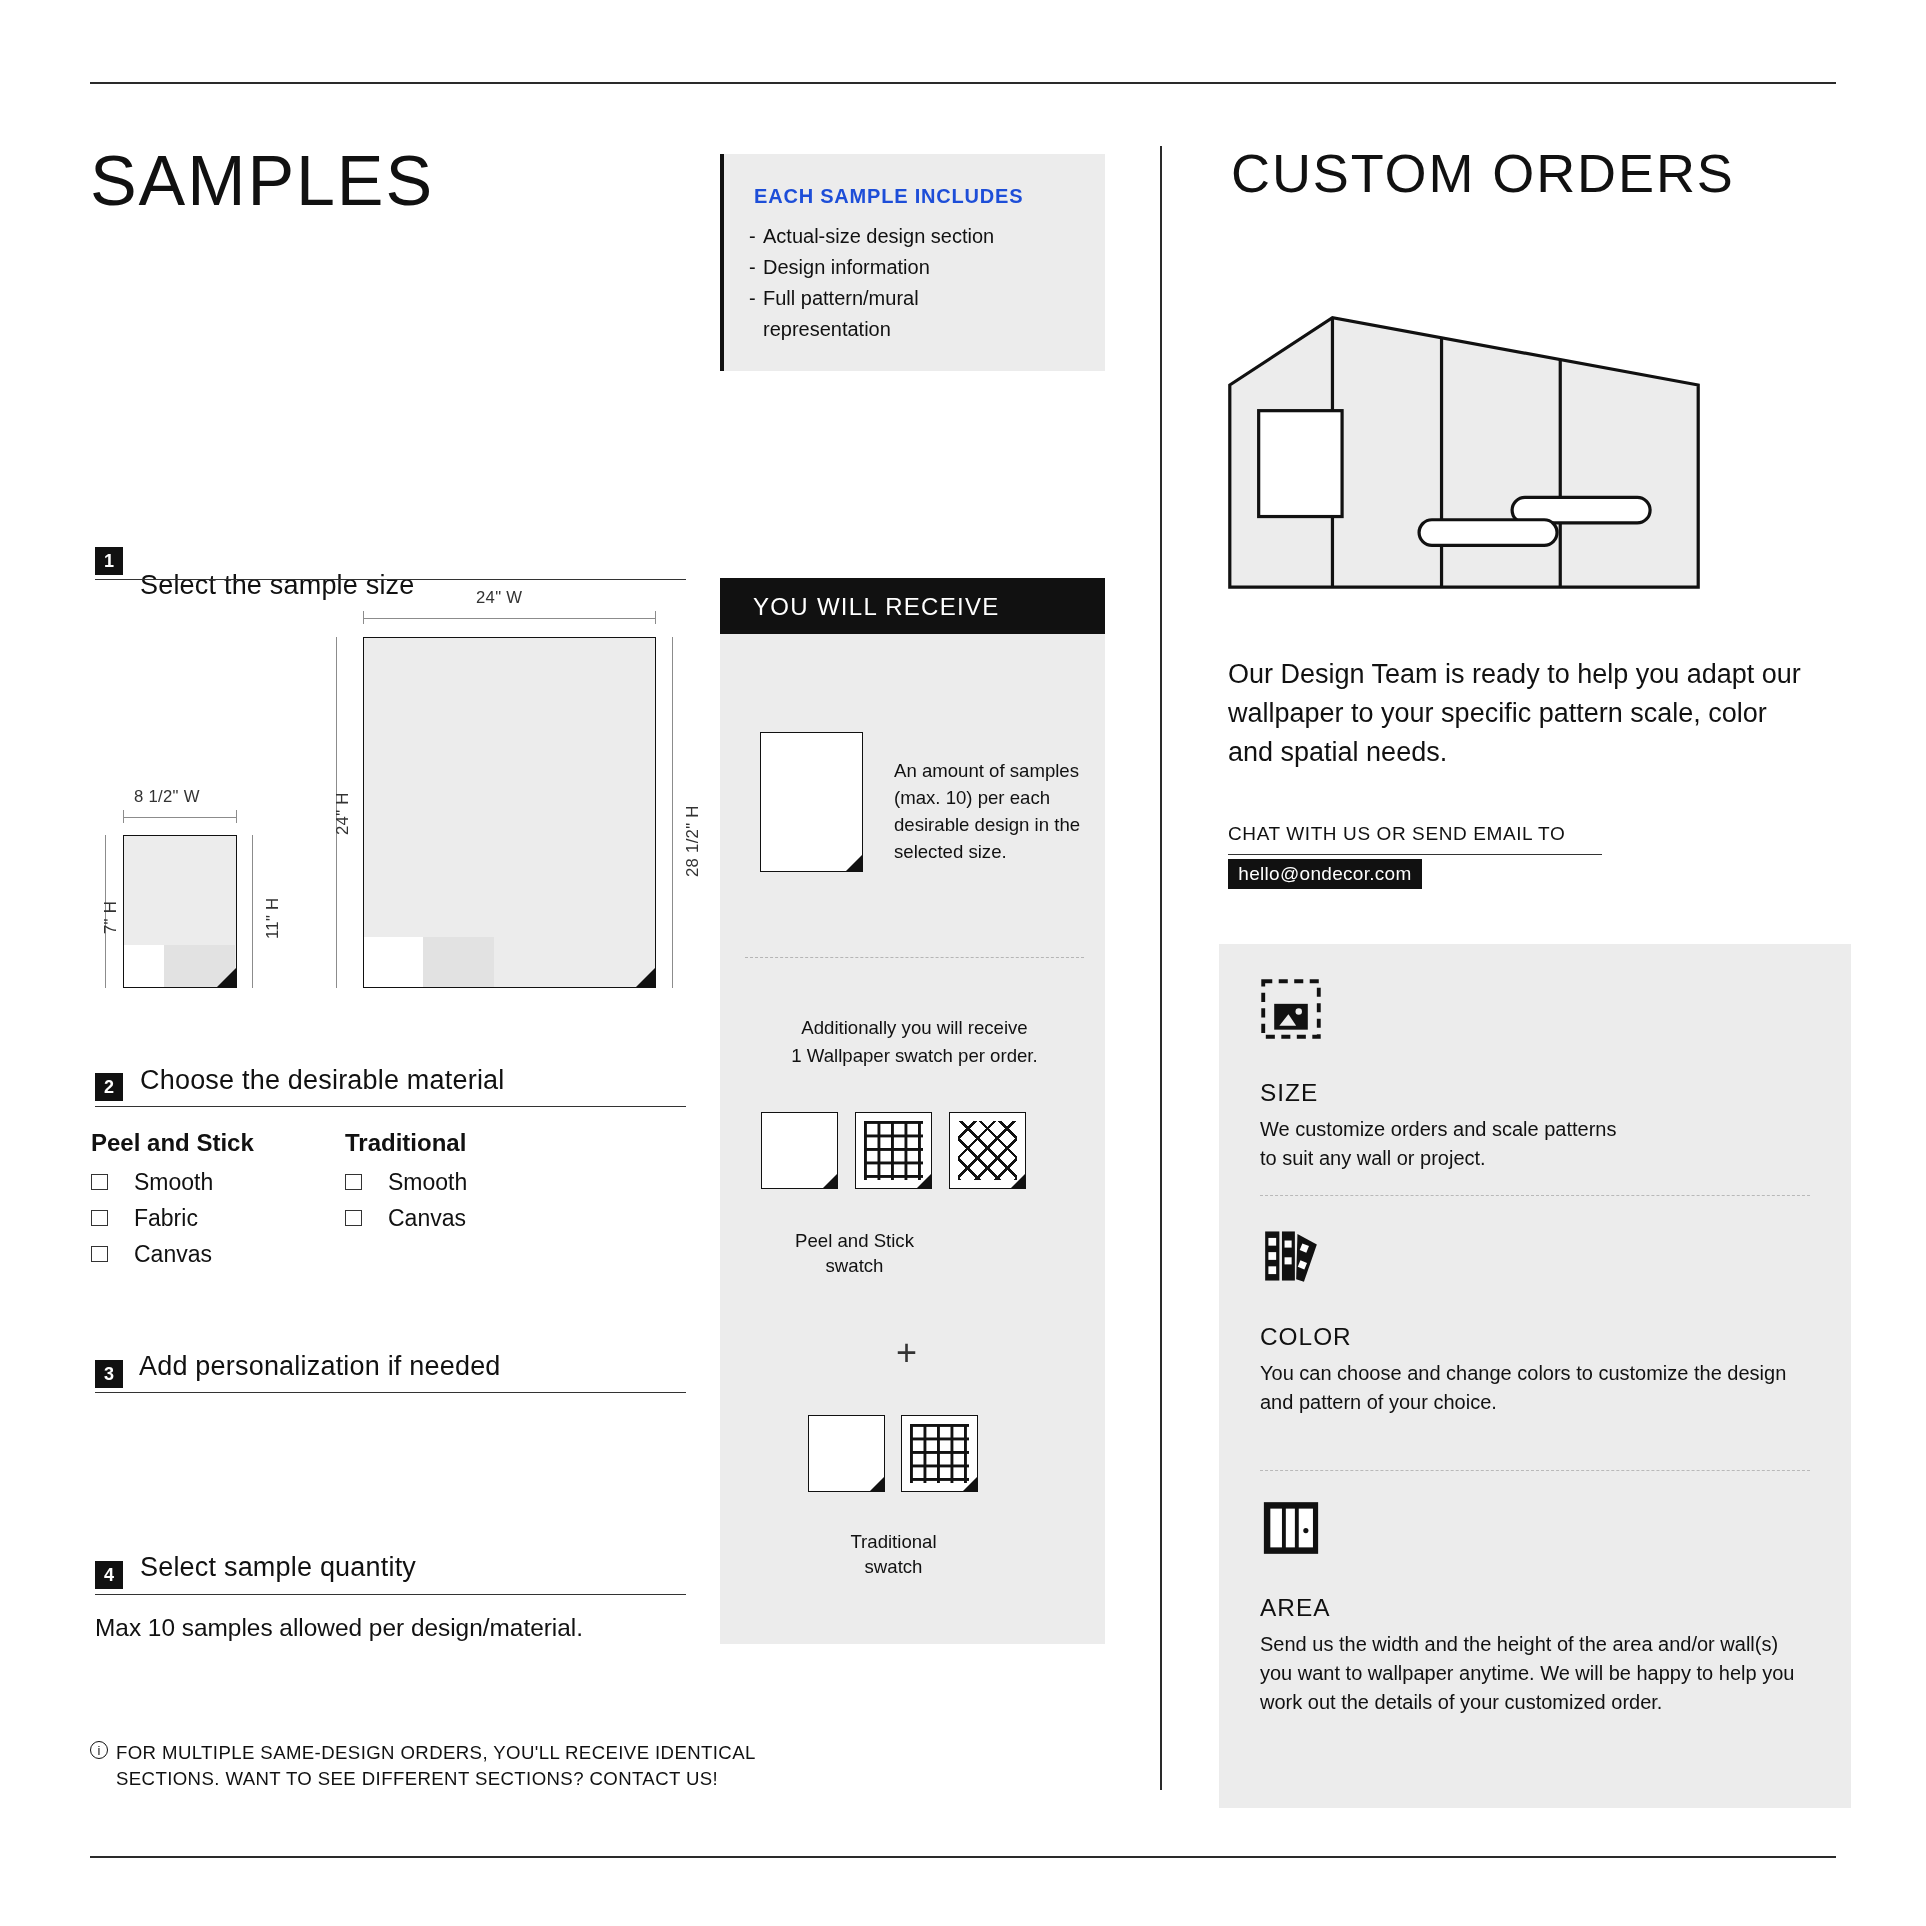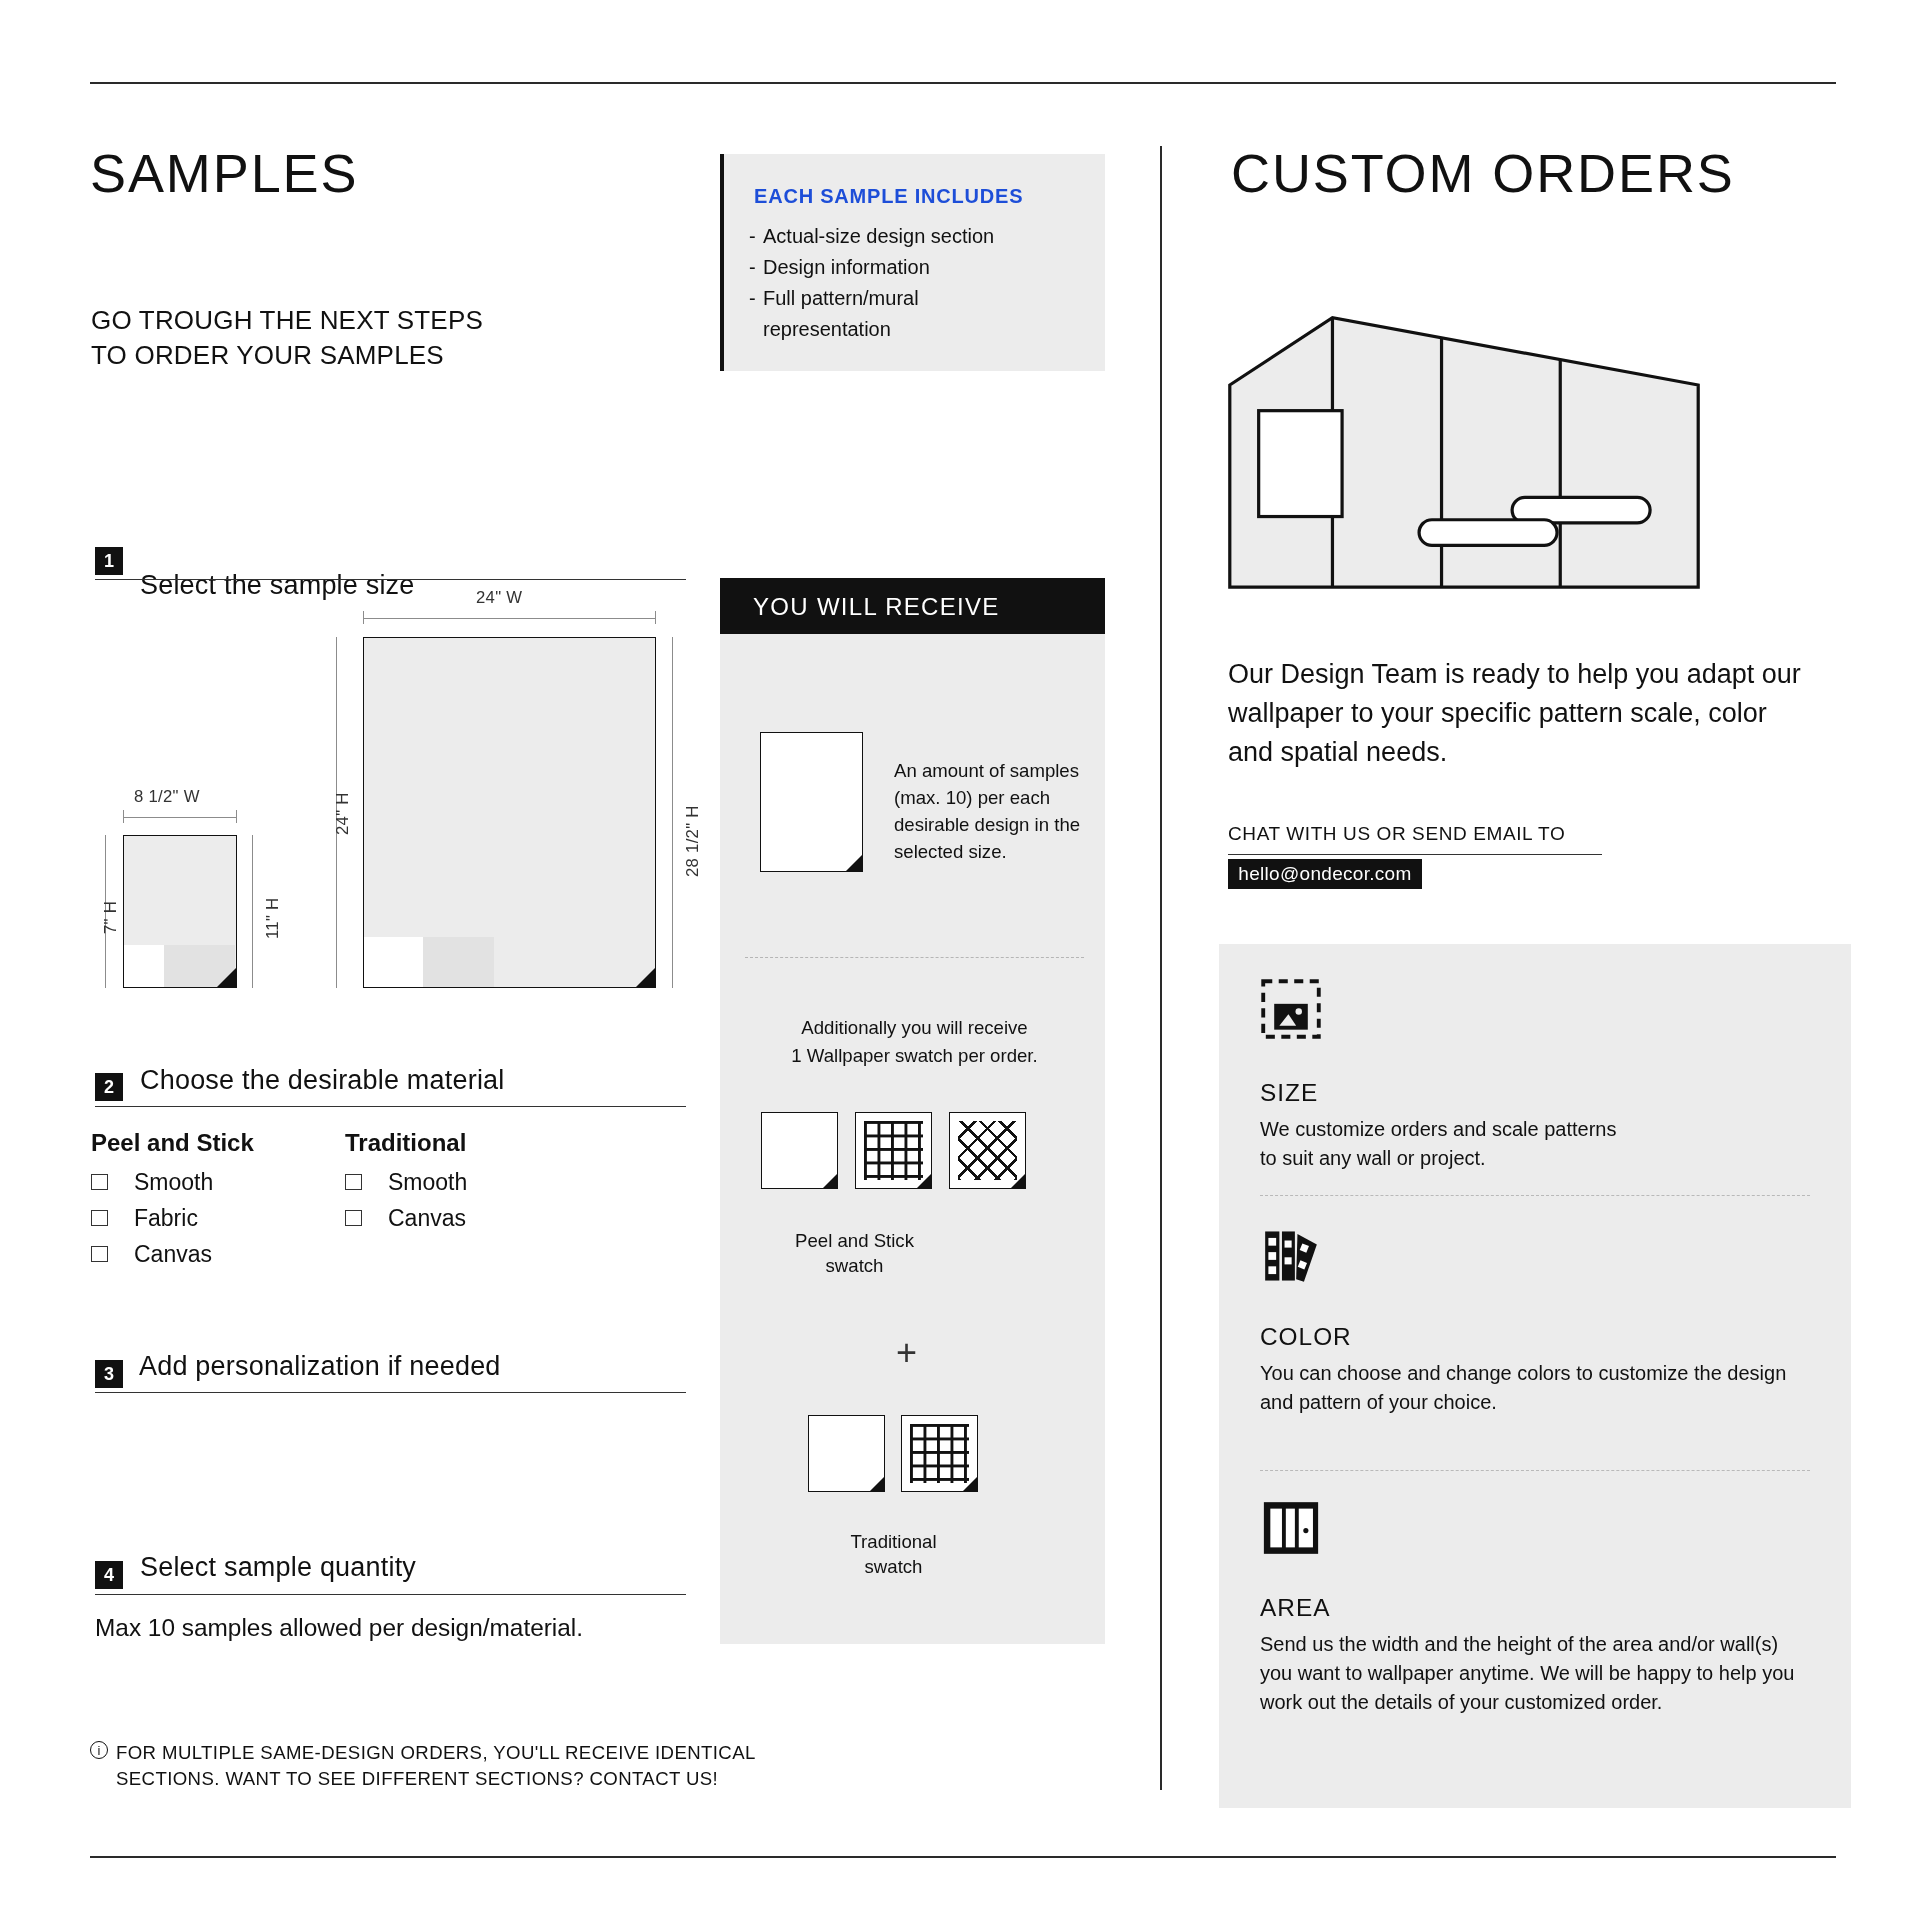--- a/index.html
+++ b/index.html
@@ -14,21 +14,21 @@
   }
   .page { position:absolute; inset:0; }
 
   .rule-top { position:absolute; left:90px; top:82px; width:1746px; height:1.9px; background:#2a2a2a; }
   .rule-bottom { position:absolute; left:90px; top:1856px; width:1746px; height:1.9px; background:#2a2a2a; }
   .v-divider { position:absolute; left:1160px; top:146px; width:1.9px; height:1644px; background:#2a2a2a; }
 
   
   .samples-title {
     position:absolute; left:90px; top:146px;
-    font-size:54px; letter-spacing:1.9px; font-weight:400; color:#111;
+    font-size:70px; letter-spacing:1.9px; font-weight:400; color:#111;
     line-height:1;
   }
   .samples-sub {
     position:absolute; left:91px; top:303px;
     font-size:26px; line-height:1.35; color:#111; letter-spacing:0.2px;
   }
 
   
   .esi-box {
     position:absolute; left:720px; top:154px; width:385px; height:217px;
@@ -159,22 +159,20 @@
 </head>
 <body>
 
 <div class="page">
 
   <div class="rule-top"></div>
   <div class="rule-bottom"></div>
   <div class="v-divider"></div>
 
   <div class="samples-title">SAMPLES</div>
-  <div class="samples-sub" style="white-space:pre-line">GO TROUGH THE NEXT STEPS
-TO ORDER YOUR SAMPLES</div>
 
   <div class="esi-box"></div>
   <div class="esi-bar"></div>
   <div class="esi-title">EACH SAMPLE INCLUDES</div>
   <div class="esi-list">
     <div class="li">
         <span class="dash">-</span>
         <span style="white-space:pre-line">Actual-size design section</span>
       </div>
     <div class="li">

